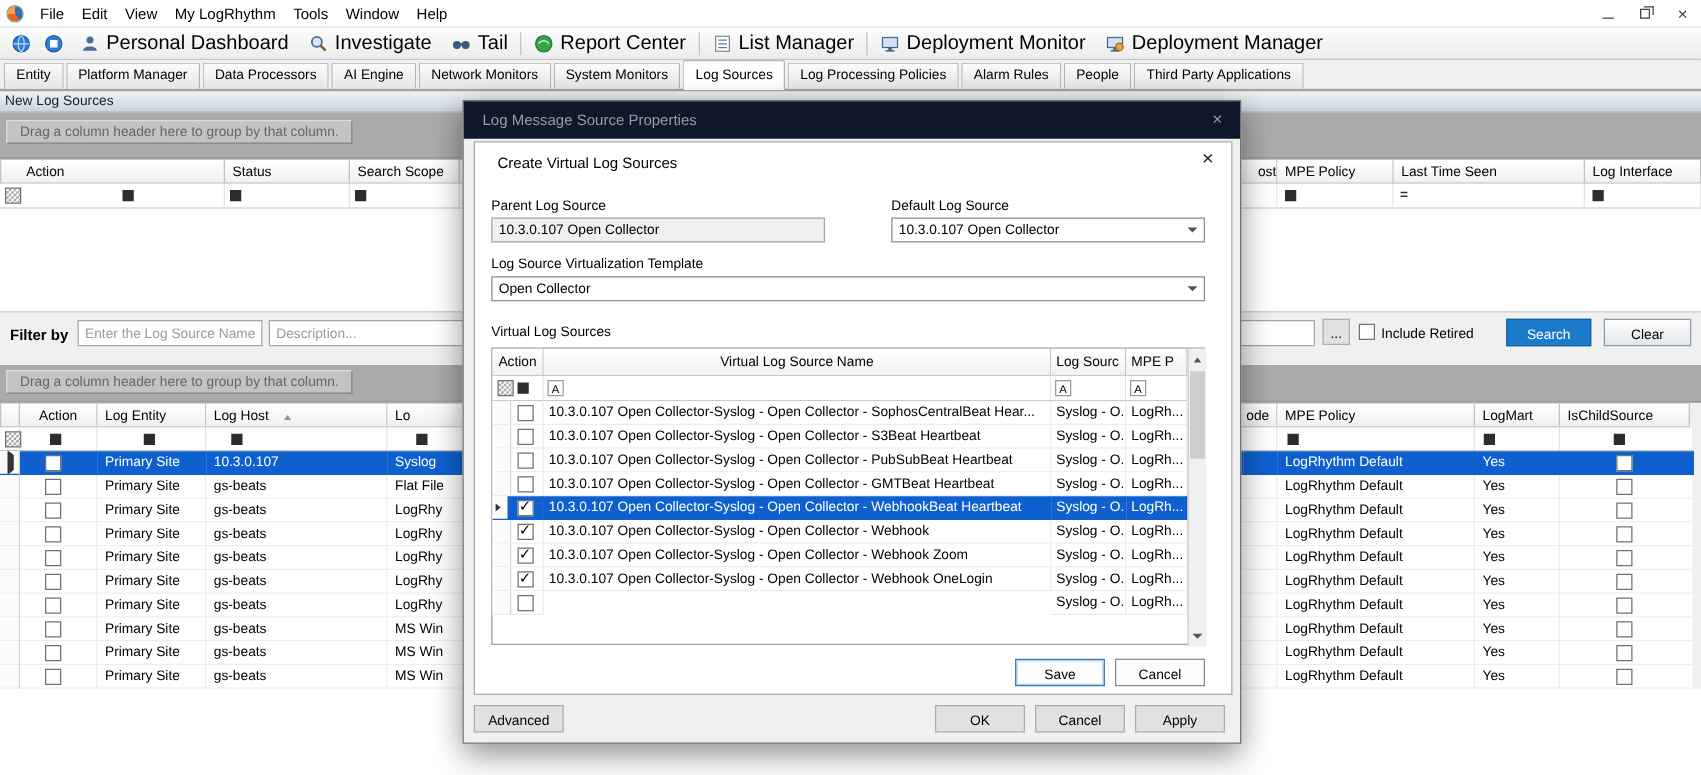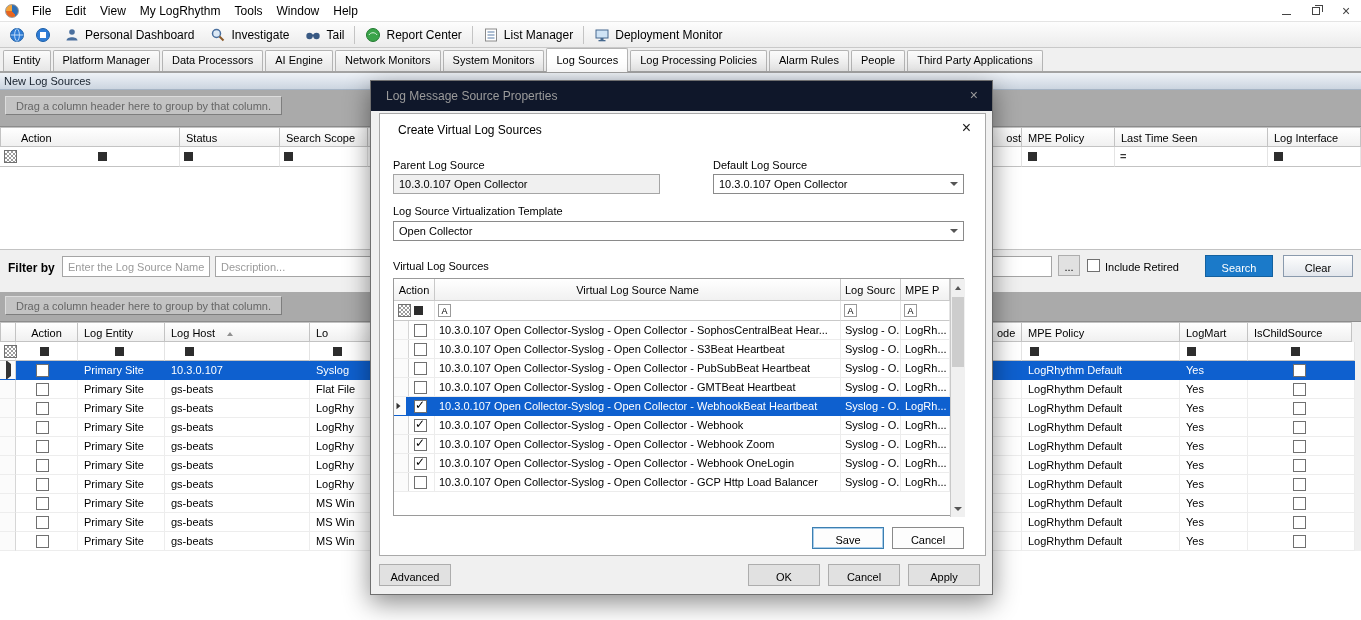--- a/index.html
+++ b/index.html
@@ -17,21 +17,21 @@
   .glyph-min{width:9px;height:1px;background:#444;margin-top:7px;}
   .glyph-restore{width:8px;height:8px;border:1px solid #444;position:relative;background:#fff;}
   .glyph-restore::before{content:"";position:absolute;left:2px;top:-3px;width:7px;height:6px;
     border-top:1px solid #444;border-right:1px solid #444;}
   .glyph-close{font-size:14px;line-height:1;}
 
   
   #toolbar{position:absolute;left:0;top:22px;width:1361px;height:26px;
     background:linear-gradient(#fdfdfd,#ececec);border-bottom:1px solid #c9c9c9;
     display:flex;align-items:center;padding:0 4px;}
-  .tb-item{display:flex;align-items:center;gap:5px;padding:0 8px;font-size:12px;height:24px;white-space:nowrap;}
+  .tb-item{display:flex;align-items:center;gap:5px;padding:0 8px;font-size:16px;height:24px;white-space:nowrap;}
   .tb-icon-only{padding:0 5px;}
   .tb-sep{width:1px;height:18px;background:#c4c4c4;margin:0 2px;}
 
   
   #tabstrip{position:absolute;left:0;top:48px;width:1361px;height:25px;background:#f0f0f0;
     display:flex;align-items:flex-end;padding-left:3px;border-bottom:2px solid #a3a3a3;z-index:1;}
   .tab{height:21px;padding:3px 9px 0;margin-right:2px;background:linear-gradient(#fbfbfb,#e6e6e6);
     border:1px solid #b4b4b4;border-bottom:none;border-radius:2px 2px 0 0;font-size:11px;white-space:nowrap;}
   .tab.active{height:24px;background:#fff;padding-top:5px;position:relative;z-index:2;margin-bottom:-1px;}
 
@@ -209,20 +209,29 @@
   </span>
   <span class="tb-sep"></span>
   <span class="tb-item">
     <svg width="16" height="16">
         <rect x="2" y="3" width="12" height="8" fill="#cfe3f5" stroke="#46698f"></rect>
         <rect x="6.5" y="11" width="3" height="2" fill="#46698f"></rect>
         <rect x="4.5" y="13" width="7" height="1.3" fill="#46698f"></rect>
       </svg>
     <span>Deployment Monitor</span>
   </span>
+  <span class="tb-item">
+    <svg width="16" height="16">
+        <rect x="2" y="3" width="12" height="8" fill="#cfe3f5" stroke="#46698f"></rect>
+        <rect x="6.5" y="11" width="3" height="2" fill="#46698f"></rect>
+        <rect x="4.5" y="13" width="7" height="1.3" fill="#46698f"></rect>
+        <circle cx="11.5" cy="10.5" r="3" fill="#e8a33d" stroke="#9c6a1e"></circle>
+      </svg>
+    <span>Deployment Manager</span>
+  </span>
 </div>
 
 <div id="tabstrip">
   <span class="tab">Entity</span>
   <span class="tab">Platform Manager</span>
   <span class="tab">Data Processors</span>
   <span class="tab">AI Engine</span>
   <span class="tab">Network Monitors</span>
   <span class="tab">System Monitors</span>
   <span class="tab active">Log Sources</span>
@@ -580,21 +589,20 @@
           </div>
         <div class="cell dgc-name">10.3.0.107 Open Collector-Syslog - Open Collector - Webhook OneLogin</div>
         <div class="cell dgc-src">Syslog - O...</div>
         <div class="cell dgc-mpe">LogRh...</div>
       </div>
       <div class="dg-row" style="top:194px;">
         <div class="cell dgc-sel"></div>
         <div class="cell dgc-act">
             <span class="cb" style="left:8px;top:3px;"></span>
           </div>
-        <div class="cell dgc-name">10.3.0.107 Open Collector-Syslog - Open Collector - GCP Http Load Balancer</div>
         <div class="cell dgc-src">Syslog - O...</div>
         <div class="cell dgc-mpe">LogRh...</div>
       </div>
 
       <div id="dg-scroll">
         <span class="sb-btn" style="top:0;">
             <span class="tri-up" style="border-bottom-color:#555;"></span>
           </span>
         <div id="sb-thumb"></div>
         <span class="sb-btn" style="bottom:0;">

